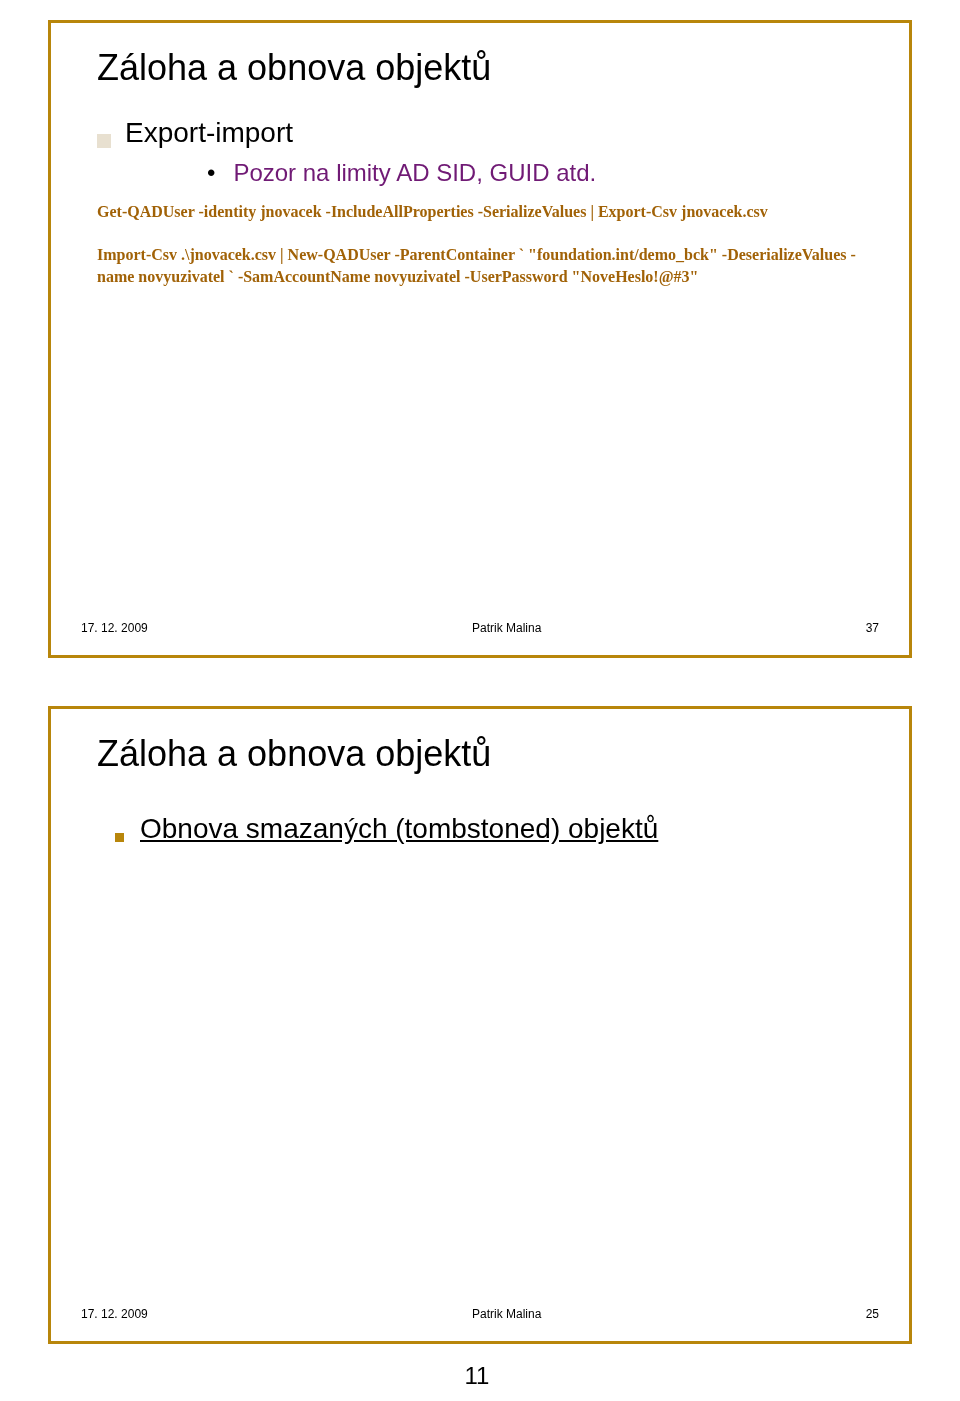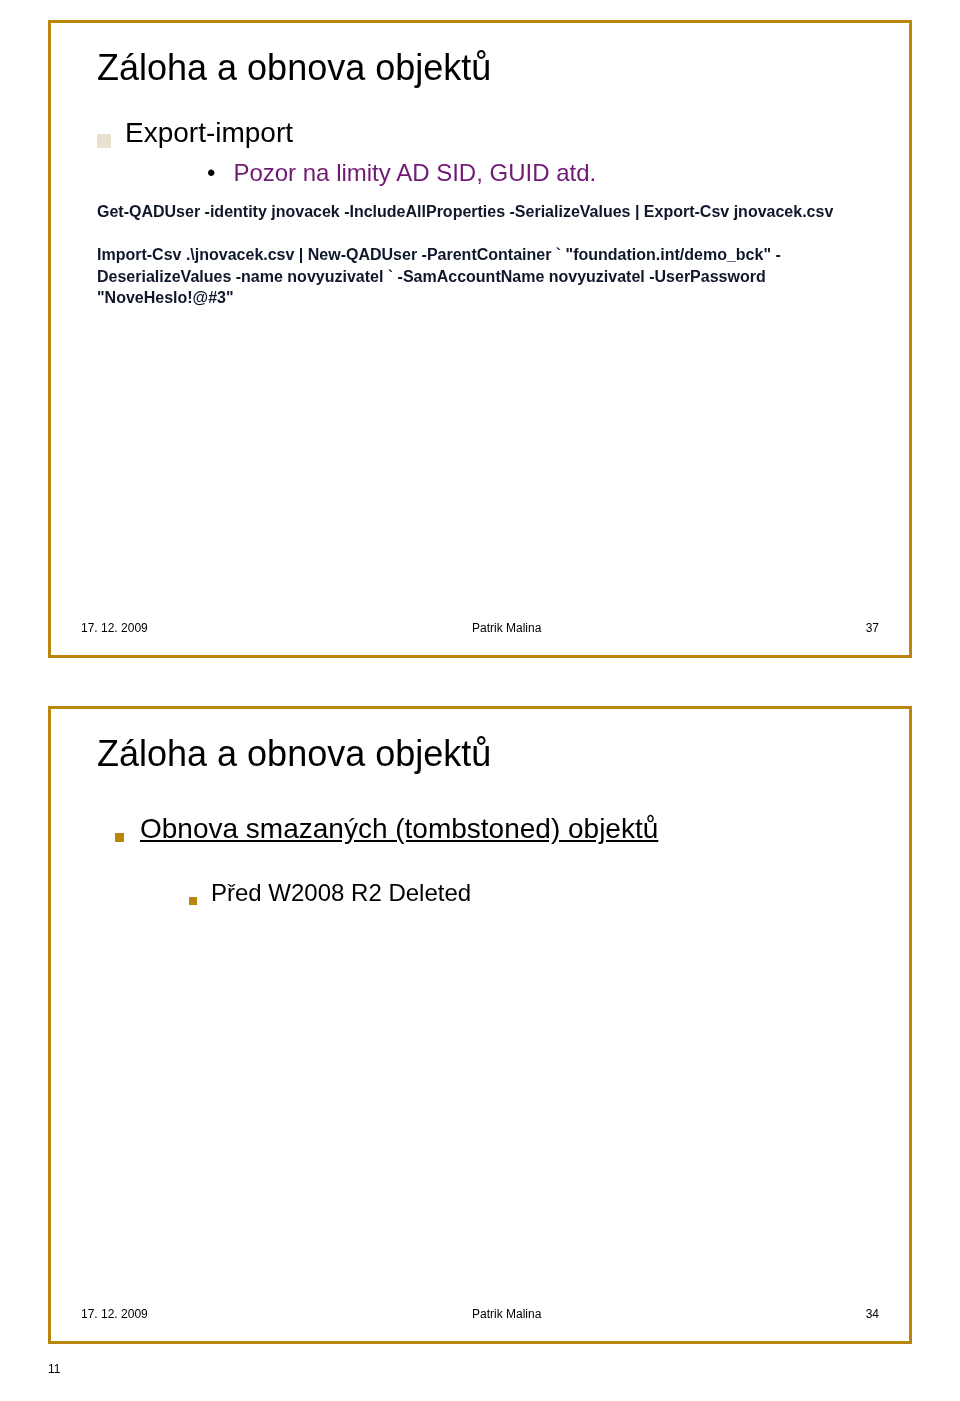--- a/index.html
+++ b/index.html
@@ -57,24 +57,24 @@
     font-size: 24px;
     margin-right: 18px;
     color: #000;
     line-height: 1;
   }
   .b1sub .txt {
     font-size: 24px;
     color: #701a75;
   }
   .code {
-    font-family: Liberation Sans, sans-serif;
+    font-family: Liberation Serif, serif;
     font-size: 16px;
     font-weight: bold;
-    color: #0f172a;
+    color: #a16207;
     white-space: pre-wrap;
     line-height: 1.35;
     margin: 8px 0 0 0;
   }
   .footer {
     position: absolute;
     bottom: 20px;
     left: 30px;
     right: 30px;
     display: flex;
@@ -110,22 +110,22 @@
     width: 8px;
     height: 8px;
     background: #b8860b;
     flex: 0 0 auto;
     margin-right: 14px;
     position: relative;
     top: 4px;
   }
   .b3 .txt { font-size: 24px; color: #000; }
   .pagenum {
-    text-align: left;
-    font-size: 12px;
+    text-align: center;
+    font-size: 24px;
     padding-right: 6px;
     margin-top: -30px;
   }
 </style>
 </head>
 <body>
 
 <div class="page">
 
   <div class="slide">
@@ -157,26 +157,22 @@
 
     <div style="height:10px"></div>
 
     <div class="b2">
       <span class="sq"></span>
       <span class="txt">Obnova smazaných (tombstoned) objektů</span>
     </div>
 
     <div style="height:12px"></div>
 
-    <div class="b3">
-      <span class="sq"></span>
-      <span class="txt">Před W2008 R2 Deleted</span>
-    </div>
 
     <div class="footer">
       <span>17. 12. 2009</span>
       <span class="mid">Patrik Malina</span>
-      <span>34</span>
+      <span>25</span>
     </div>
   </div>
 
   <div class="pagenum">11</div>
 </div>
 
 </body></html>

